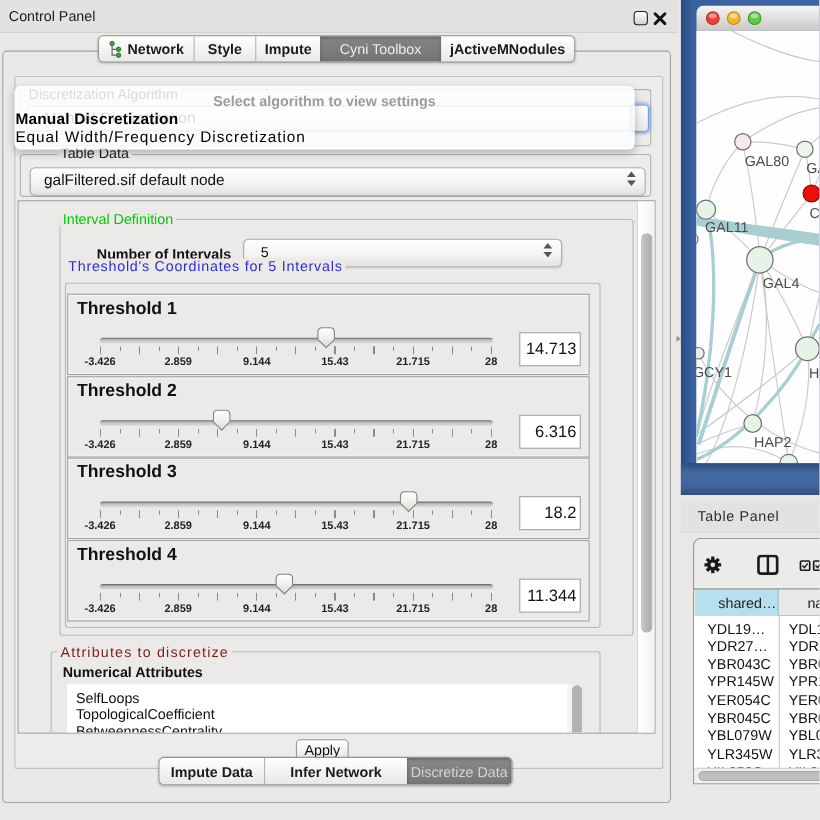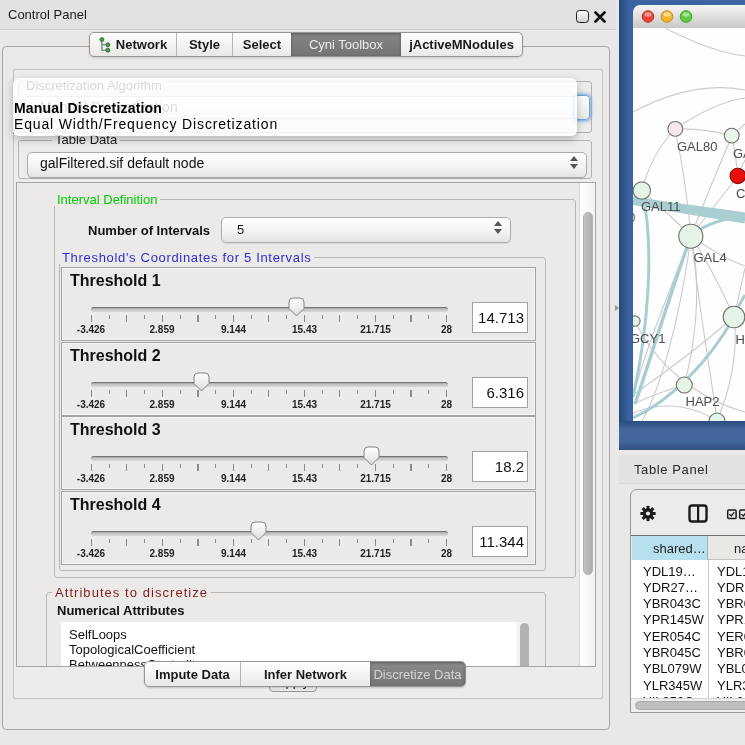--- a/index.html
+++ b/index.html
@@ -38,21 +38,21 @@
   <div class="abs" style="left:89px;top:32px;width:432px;height:23px;border:1px solid #979694;border-radius:5px;background:linear-gradient(#ffffff,#e9e8e6);box-shadow:0 1px 2px rgba(0,0,0,0.15);display:flex;overflow:hidden;">
     <div style="flex:0 0 86px;display:flex;align-items:center;justify-content:center;font-size:13px;font-weight:bold;color:#1a1a1a;border-right:1px solid #b5b4b2;">
       <svg width="13" height="17" viewBox="0 0 13 17" style="margin-right:4px;">
         <path d="M2.9 5 L2.9 14.2 L6.6 14.2 M2.9 8.8 L6.6 8.8" stroke="#5f6b78" stroke-width="1.1" fill="none"></path>
         <circle cx="2.9" cy="3.6" r="2" fill="#43a047" stroke="#2e7030" stroke-width="0.9"></circle>
         <circle cx="8.8" cy="8.8" r="2" fill="#43a047" stroke="#2e7030" stroke-width="0.9"></circle>
         <circle cx="8.8" cy="14.2" r="2" fill="#43a047" stroke="#2e7030" stroke-width="0.9"></circle>
       </svg>
       Network</div>
     <div style="flex:0 0 55px;display:flex;align-items:center;justify-content:center;font-size:13px;font-weight:bold;color:#1a1a1a;border-right:1px solid #b5b4b2;">Style</div>
-    <div style="flex:0 0 58px;display:flex;align-items:center;justify-content:center;font-size:13px;font-weight:bold;color:#1a1a1a;">Select</div>
+    <div style="flex:0 0 58px;display:flex;align-items:center;justify-content:center;font-size:13px;font-weight:bold;color:#1a1a1a;">Impute</div>
     <div style="flex:0 0 110px;display:flex;align-items:center;justify-content:center;font-size:13px;color:#ececea;background:linear-gradient(#858585,#747472);box-shadow:inset 0 1px 3px rgba(0,0,0,0.35);">Cyni Toolbox</div>
     <div style="flex:1;display:flex;align-items:center;justify-content:center;font-size:13px;font-weight:bold;color:#1a1a1a;">jActiveMNodules</div>
   </div>
 
   <div class="abs" style="left:13px;top:69px;width:590px;height:630px;background:#ececea;border:1px solid #c2c1bf;border-radius:2px;box-sizing:border-box;"></div>
 
   <div class="grp" style="left:18px;top:81px;width:572px;height:50px;"></div>
   <div class="gtitle" style="left:23px;top:79px;color:#1a1a1a;">Discretization Algorithm</div>
   <div class="cbox" style="left:24px;top:96px;width:563px;height:21px;"></div>
   <div class="abs" style="left:40px;top:99px;font-size:14px;letter-spacing:0.2px;color:#222;">Manual Discretization</div>
@@ -61,37 +61,38 @@
   <div class="grp" style="left:18px;top:140px;width:572px;height:37px;"></div>
   <div class="gtitle" style="left:23px;top:133px;color:#1a1a1a;margin-left:29px;">Table Data</div>
   <div class="cbox" style="left:27px;top:152px;width:558px;height:24px;"></div>
   <div class="abs" style="left:40px;top:155px;font-size:14px;color:#111;">galFiltered.sif default node</div>
   <div class="arr" style="left:570px;top:156px;">
       <div class="up"></div>
       <div class="dn"></div>
     </div>
 
   <div class="abs" style="left:13px;top:78px;width:564px;height:58px;background:rgba(255,255,255,0.84);border-radius:6px;box-shadow:0 3px 8px rgba(0,0,0,0.25);"></div>
+  <div class="abs" style="left:13px;top:78px;width:564px;height:19px;text-align:center;font-size:13px;font-weight:bold;color:#9b9b9b;line-height:27px;">Select algorithm to view settings</div>
   <div class="abs" style="left:14px;top:100px;font-size:14px;font-weight:bold;color:#000;letter-spacing:0.2px;">Manual Discretization</div>
   <div class="abs" style="left:14px;top:116px;font-size:14px;color:#000;letter-spacing:0.85px;">Equal Width/Frequency Discretization</div>
 
   <div class="abs" style="left:16px;top:182px;width:580px;height:485px;background:#ebeae8;border:1px solid #a5a4a2;box-sizing:border-box;overflow:hidden;" id="viewport">
 
     <div class="grp" style="left:37px;top:16px;width:520px;height:377px;border-color:#b9b8b6;"></div>
     <div class="gtitle" style="left:37px;top:10px;color:#00cc00;background:#ebeae8;">Interval Definition</div>
     <div class="abs row13" style="left:71px;top:40px;font-weight:bold;">Number of Intervals</div>
     <div class="cbox" style="left:204px;top:34px;width:288px;height:24px;"></div>
     <div class="abs row13" style="left:220px;top:39px;">5</div>
     <div class="arr" style="left:477px;top:38px;">
         <div class="up"></div>
         <div class="dn"></div>
       </div>
 
     <div class="grp" style="left:42px;top:74px;width:485px;height:312px;border-color:#b9b8b6;"></div>
-    <div class="gtitle" style="left:42px;top:68px;color:#2d2dd6;background:#ebeae8;font-size:13px;letter-spacing:0.68px;">Threshold's Coordinates for 5 Intervals</div>
+    <div class="gtitle" style="left:42px;top:52px;color:#2d2dd6;background:#ebeae8;font-size:13px;letter-spacing:0.68px;">Threshold's Coordinates for 5 Intervals</div>
 
     <div class="tbox" style="top:84px;">
       <div class="tt">Threshold 1</div>
       <div class="groove"></div>
       <div class="ticks"></div>
         <div class="ticks2"></div>
       <svg class="thumb" style="left:225.6px;" width="17" height="20" viewBox="0 0 17 20">
           <defs>
             <linearGradient id="thg" x1="0" y1="0" x2="0" y2="1">
               <stop offset="0" stop-color="#ffffff"></stop>
@@ -167,21 +168,21 @@
     <div class="abs row13" style="left:52px;top:474px;">BetweennessCentrality</div>
     <div class="abs" style="left:499px;top:439px;width:16px;height:46px;background:linear-gradient(to right,#f6f5f3,#e9e8e6);"></div>
     <div class="abs" style="left:502.5px;top:439.5px;width:9px;height:60px;background:#b3b2b0;border-radius:4.5px;"></div>
 
     <div class="abs" style="left:562px;top:0;width:17px;height:485px;background:linear-gradient(to right,#ffffff,#f1f0ee);border-left:1px solid #d8d7d5;"></div>
     <div class="abs" style="left:566px;top:29px;width:9.5px;height:363px;background:linear-gradient(to right,#c4c3c1,#aeadab);border-radius:5px;border:1px solid #b2b1af;box-sizing:border-box;"></div>
   </div>
 
   <div class="abs" style="left:269px;top:672px;width:48px;height:20px;border:1px solid #989795;border-radius:4px;background:linear-gradient(#ffffff,#e7e6e4);box-sizing:border-box;text-align:center;font-size:13px;color:#111;line-height:18px;">Apply</div>
 
-  <div class="abs" style="left:144px;top:661px;width:320px;height:24px;border:1px solid #979694;border-radius:5px;background:linear-gradient(#ffffff,#e9e8e6);box-shadow:0 1px 2px rgba(0,0,0,0.18);display:flex;overflow:hidden;text-align:right;">
+  <div class="abs" style="left:144px;top:688px;width:320px;height:24px;border:1px solid #979694;border-radius:5px;background:linear-gradient(#ffffff,#e9e8e6);box-shadow:0 1px 2px rgba(0,0,0,0.18);display:flex;overflow:hidden;text-align:right;">
     <div style="flex:0 0 95px;display:flex;align-items:center;justify-content:center;font-size:13px;font-weight:bold;color:#1a1a1a;">Impute Data</div>
     <div style="flex:1;display:flex;align-items:center;justify-content:center;font-size:13px;font-weight:bold;color:#1a1a1a;border-left:1px solid #b5b4b2;">Infer Network</div>
     <div style="flex:0 0 95px;display:flex;align-items:center;justify-content:center;font-size:13px;color:#d4d4d2;background:linear-gradient(#8a8a8a,#767674);box-shadow:inset 0 1px 3px rgba(0,0,0,0.35);">Discretize Data</div>
   </div>
 
   <div class="abs" style="left:615px;top:305px;width:0;height:0;border-top:3px solid transparent;border-bottom:3px solid transparent;border-left:4px solid #98978f;"></div>
 
   <div class="abs" style="left:619px;top:0;width:126px;height:450px;background:linear-gradient(to right,#27497c,#3b62a0 10px,#3e66a6);"></div>
   <div class="abs" style="left:619px;top:421px;width:126px;height:29px;background:linear-gradient(#2c4c7e,#44699f 9px,#41659d 70%,#334f80);"></div>
   <div class="abs" style="left:633px;top:5px;width:112px;height:23px;background:linear-gradient(#f6f6f4,#c9c8c6);border-bottom:1px solid #8e8d8b;border-top-left-radius:7px;"></div>

